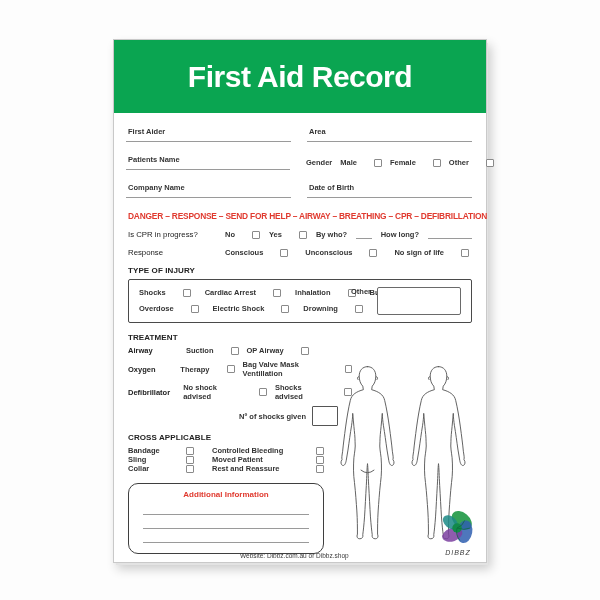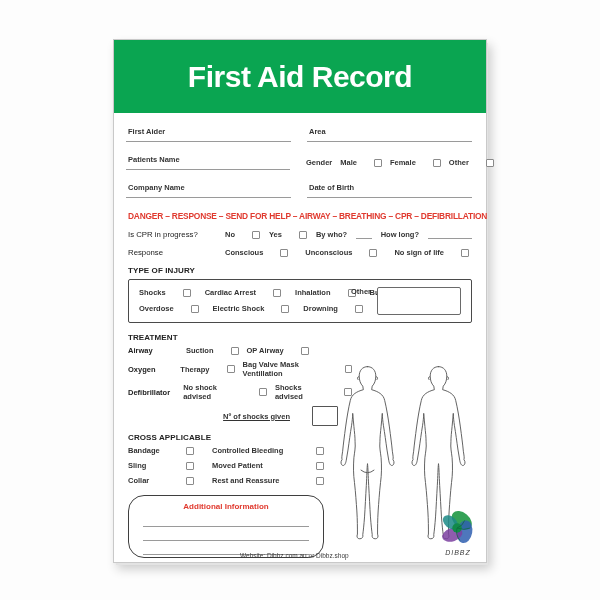--- a/index.html
+++ b/index.html
@@ -45,25 +45,25 @@
   .inj-row { display:flex; gap:0; margin-bottom:7px; }
   .inj-row .ck-item { margin-right:14px; }
   .other-wrap { position:absolute; right:10px; top:7px; display:flex; gap:6px; align-items:flex-start; font-size:7.5px; font-weight:600; color:#333; }
   .other-box { width:84px; height:28px; border:1px solid #6a6a6a; border-radius:2px; background:#fff; }
 
   .lower { position:relative; margin-top:10px; }
   .left-col { width:226px; }
 
   .tr-row { display:flex; align-items:center; gap:8px; font-size:7.5px; margin:0 0 5px 2px; color:#333; }
   .tr-label { font-weight:bold; width:50px; color:#222; }
-  .shocks-row { display:flex; justify-content:flex-end; align-items:center; gap:22px; width:212px; margin-top:2px; font-size:7.5px; font-weight:600; color:#333;text-decoration:underline; }
-
-  .cross-grid { display:grid; grid-template-columns:58px 26px 104px 12px; row-gap:6px; font-size:7.5px; font-weight:600; color:#333; margin-left:2px; align-items:center; }
-
-  .addl-box { width:196px; border:1.5px solid #3f3f3f; border-radius:16px; margin:10px 0 0 2px; padding:6px 12px 2px 12px; }
+  .shocks-row { display:flex; justify-content:flex-end; align-items:center; gap:6px; width:212px; margin-top:2px; font-size:7.5px; font-weight:600; color:#333; }
+
+  .cross-grid { display:grid; grid-template-columns:58px 26px 104px 12px; font-size:7.5px; font-weight:600; color:#333; margin-left:2px; align-items:center; }
+
+  .addl-box { width:196px; border:1.5px solid #3f3f3f; border-radius:10px; margin:10px 0 0 2px; padding:6px 12px 10px 12px; }
   .addl-title { color:#e03a2f; font-weight:bold; font-size:8px; text-align:center; margin-bottom:2px; }
   .addl-line { height:14px; border-bottom:1px solid #9a9a9a; margin:0 2px; }
 
   .website { position:absolute; left:126px; bottom:3px; font-size:6.5px; color:#3a3a3a; }
 
   .bodies { position:absolute; right:12px; bottom:1px; width:142px; height:216px; }
   .logo { position:absolute; right:8px; bottom:6px; width:40px; text-align:center; }
   .logo-text { font-size:7px; font-style:italic; color:#3a3a3a; letter-spacing:1px; margin-top:-2px; }
 </style>
 </head>

